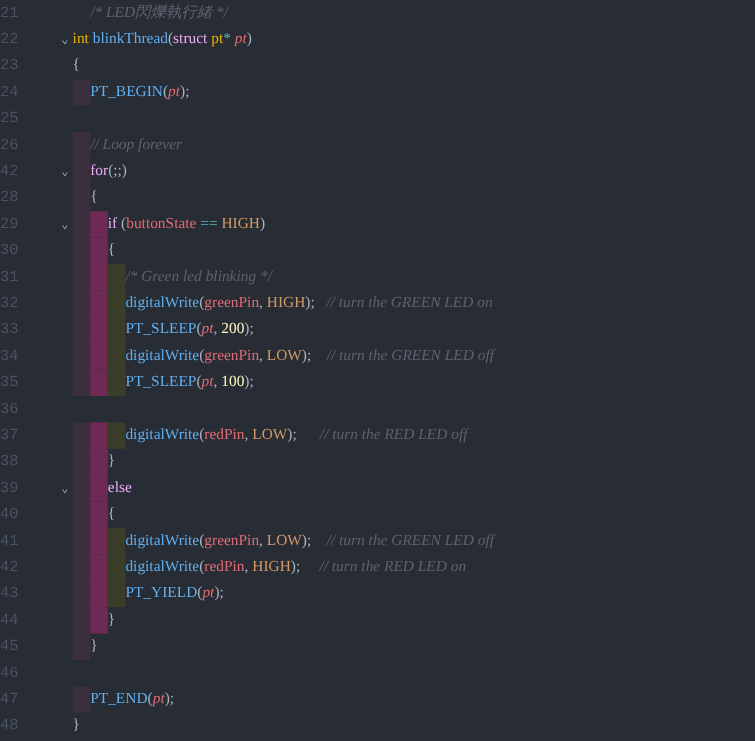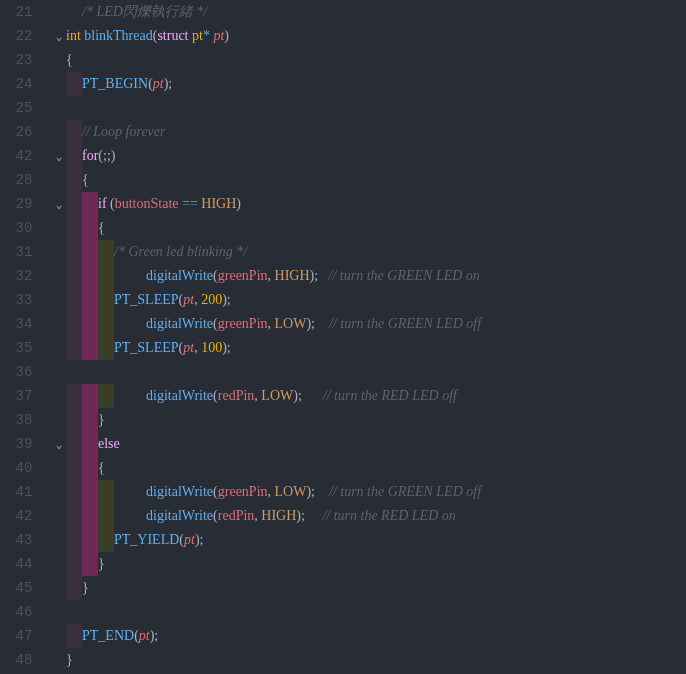--- a/index.html
+++ b/index.html
@@ -13,21 +13,21 @@
     height: 674px;
     overflow: hidden;
   }
   .editor {
     display: flex;
     height: 100%;
   }
   .gutter {
     flex-shrink: 0;
     width: 52px;
-    text-align: center;
+    text-align: left;
     color: #4b5263;
     user-select: none;
     padding-right: 4px;
   }
   .fold-col {
     flex-shrink: 0;
     width: 14px;
     user-select: none;
   }
   .fold-mark {
@@ -48,26 +48,26 @@
     display: flex;
     align-items: center;
   }
   .ln { height: 24px; }
   .fl { height: 24px; }
   
   .tk-comment   { color: #5c6370; font-style: italic; }
   .tk-keyword   { color: #f0abfc; }
   .tk-type      { color: #eab308; }
   .tk-funcname  { color: #61afef; text-align: center; }
-  .tk-funccall  { color: #61afef; padding-left: 32px; }
+  .tk-funccall  { color: #61afef; }
   .tk-param     { color: #e06c75; font-style: italic; }
   .tk-var       { color: #e06c75; }
   .tk-macro     { color: #61afef; }
   .tk-const     { color: #d19a66; }
-  .tk-num       { color: #eab308; }
+  .tk-num       { color: #fef9c3; }
   .tk-punct     { color: #abb2bf; }
   .tk-op        { color: #56b6c2; }
   
   .ind {
     display: inline-block;
     width: 16px;
     height: 24px;
     vertical-align: top;
   }
   .bar0 { background: #3b2f3e; } 

